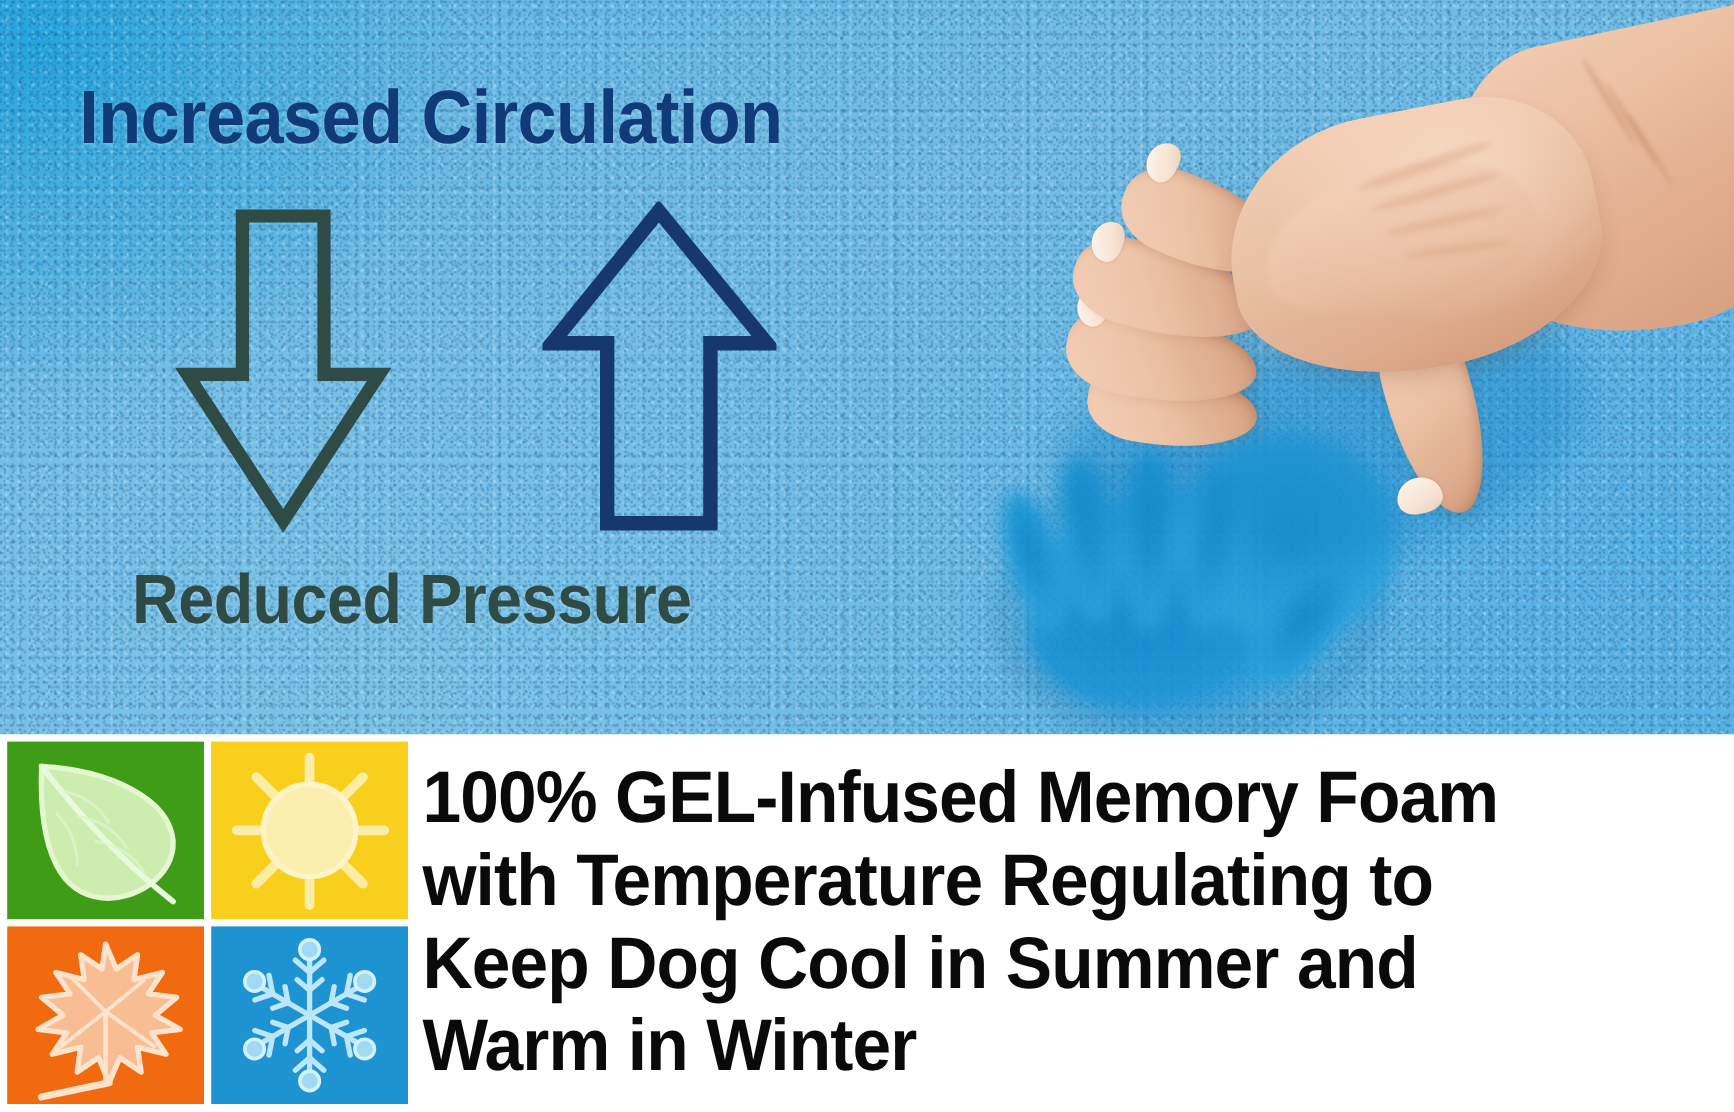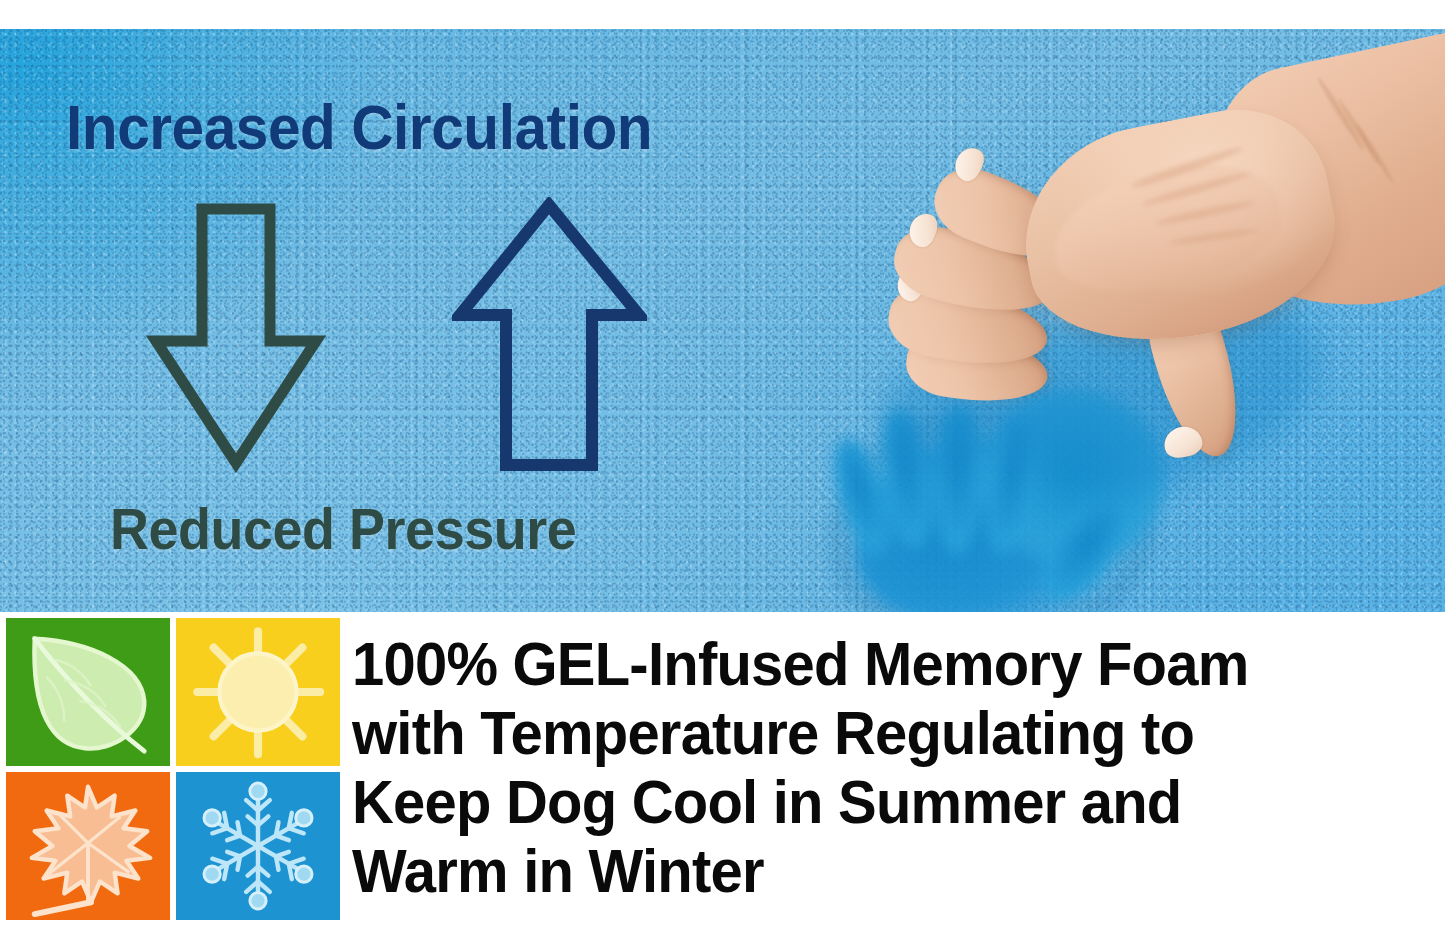--- a/index.html
+++ b/index.html
@@ -22,21 +22,20 @@
 
   
   .photo-panel {
     position: absolute;
     left: 0;
     top: 0;
     width: 1445px;
     height: 612px;
     overflow: hidden;
     background: #6cb8e2;
-    margin-top: 29px;
   }
 
   
   .foam-base {
     position: absolute;
     inset: 0;
     background:
       radial-gradient(ellipse 520px 420px at 2% 6%, #24a4dd 0%, #49b0e0 32%, rgba(108,184,226,0) 70%),
       radial-gradient(ellipse 900px 620px at 22% 96%, #7cc3e8 0%, rgba(124,195,232,0) 65%),
       radial-gradient(ellipse 1000px 700px at 96% 74%, #57b2e6 0%, rgba(87,178,230,0) 68%),

